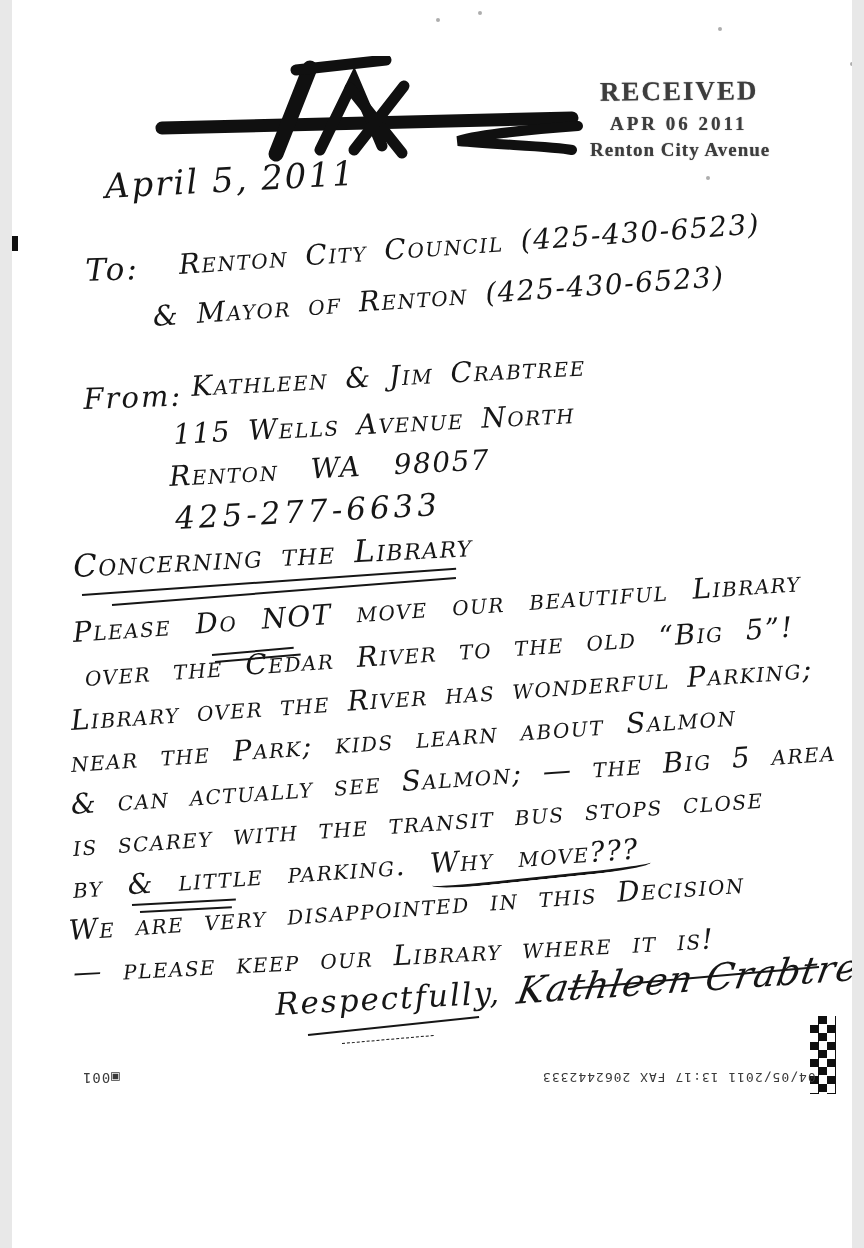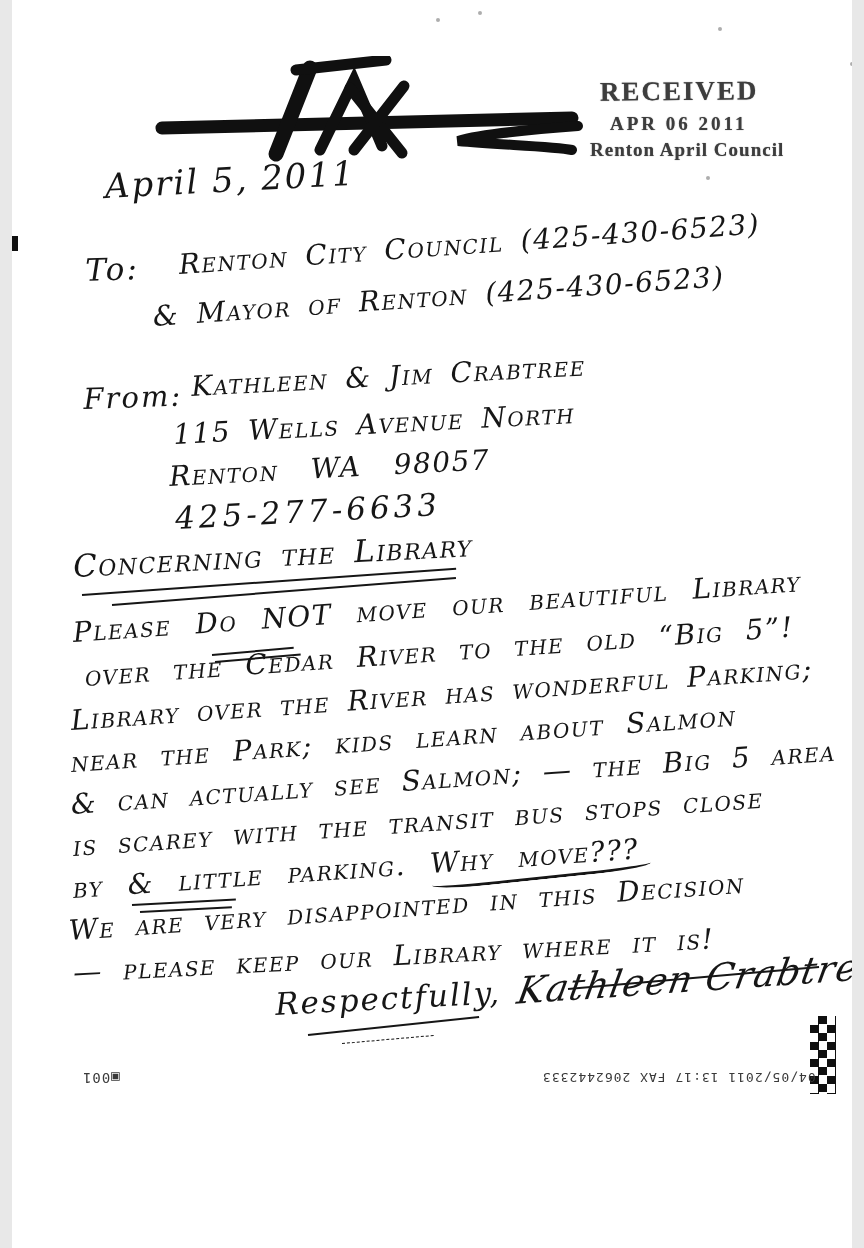--- a/index.html
+++ b/index.html
@@ -91,21 +91,21 @@
       <path d="M 144 14 L 234 4" stroke-width="11"></path>
       <path d="M 168 94 L 202 24 L 230 90" stroke-width="11"></path>
       <path d="M 198 32 L 250 97" stroke-width="11"></path>
       <path d="M 252 30 L 202 94" stroke-width="11"></path>
       <path d="M 426 70 C 370 74, 322 80, 306 85 C 348 89, 402 90, 420 94" stroke-width="10"></path>
     </g>
   </svg>
 
   <div class="stamp" style="left:588px;top:76px;font-size:27px;letter-spacing:2px;transform:rotate(-0.5deg);">RECEIVED</div>
   <div class="stamp" style="left:598px;top:113px;font-size:19px;letter-spacing:3px;">APR 06 2011</div>
-  <div class="stamp" style="left:578px;top:139px;font-size:19px;letter-spacing:1px;">Renton April Council</div>
+  <div class="stamp" style="left:578px;top:139px;font-size:19px;letter-spacing:1px;">Renton City Avenue</div>
 
   <div class="hand" style="left:94px;top:166px;font-size:34px;transform:rotate(-3deg);letter-spacing:2px;">April 5, 2011</div>
 
   <div class="hand" style="left:74px;top:252px;font-size:31px;transform:rotate(-2deg);letter-spacing:2px;">To:</div>
   <div class="hand caps" style="left:168px;top:248px;font-size:28px;transform:rotate(-4deg);">Renton City Council (425-430-6523)</div>
   <div class="hand caps" style="left:142px;top:300px;font-size:28px;transform:rotate(-4deg);">&amp; Mayor of Renton (425-430-6523)</div>
 
   <div class="hand" style="left:72px;top:382px;font-size:29px;transform:rotate(-2deg);letter-spacing:2px;">From:</div>
   <div class="hand caps" style="left:180px;top:370px;font-size:28px;transform:rotate(-3deg);">Kathleen &amp; Jim Crabtree</div>
   <div class="hand caps" style="left:162px;top:418px;font-size:28px;transform:rotate(-3deg);">115 Wells Avenue North</div>

